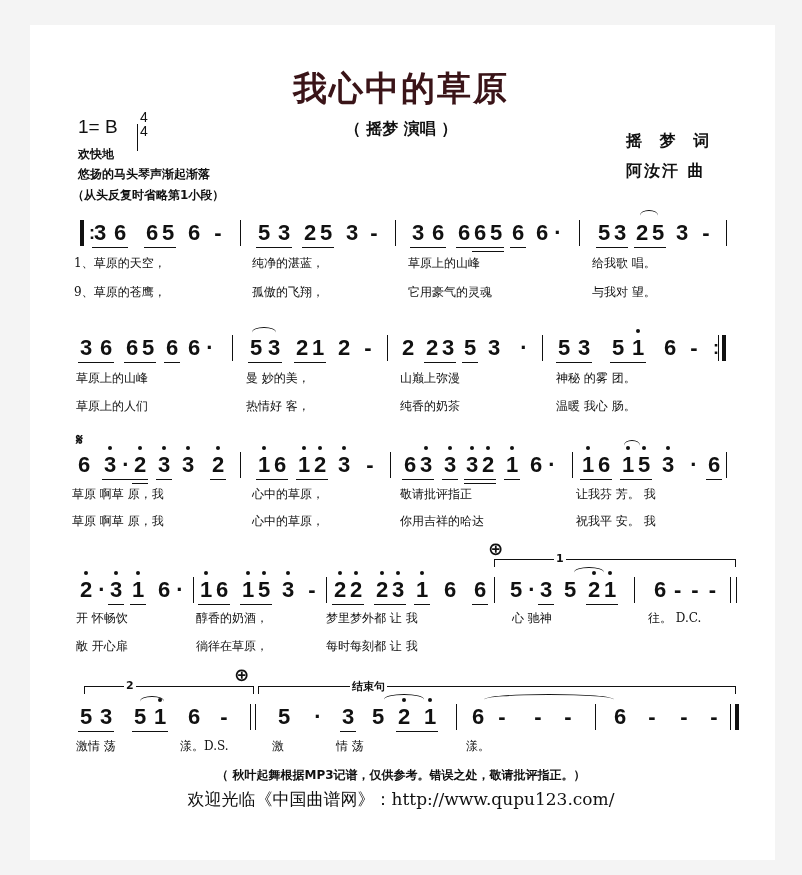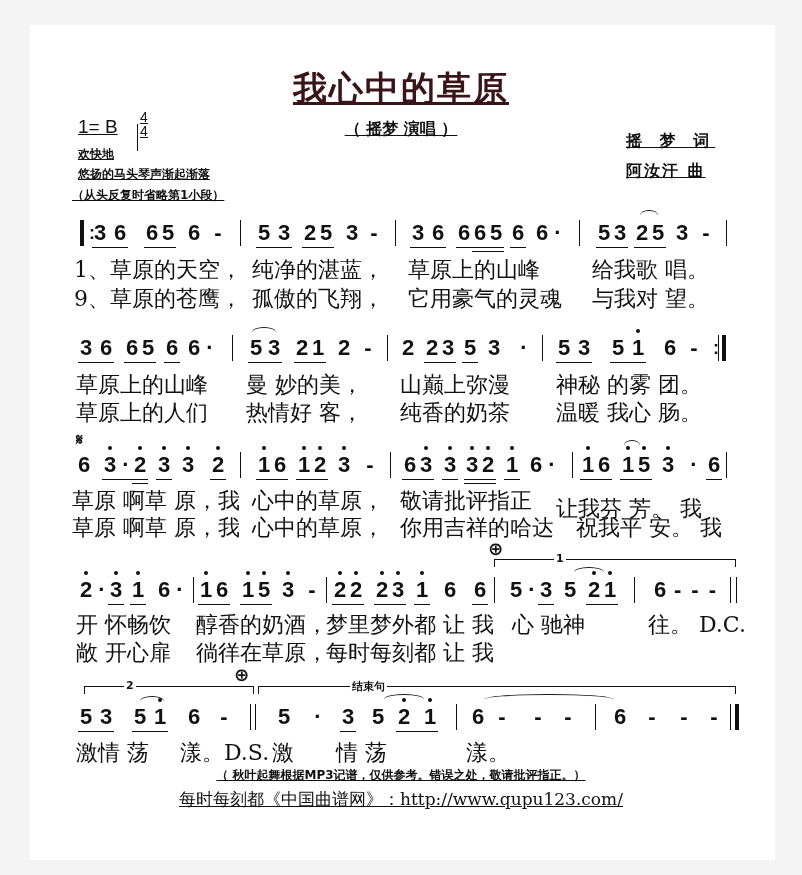--- a/index.html
+++ b/index.html
@@ -1,37 +1,37 @@
 <!DOCTYPE html>
 <html><head>
 <meta charset="utf-8">
 <style>
   html, body { margin: 0; padding: 0; }
   body {
     width: 802px; height: 875px; background: #f4f4f4; position: relative; overflow: hidden;
     font-family: "DejaVu Sans", "Liberation Sans", sans-serif; color: #111;
   }
   .page { position: absolute; left: 30px; top: 25px; width: 745px; height: 835px; background: #ffffff; }
-  .abs { position: absolute; white-space: nowrap; text-decoration: underline; }
+  .abs { position: absolute; white-space: nowrap; }
   .title { left: 0; width: 802px; top: 66px; text-align: center; font-size: 34px; font-weight: bold; color: #3a1418; letter-spacing: 2px; }
   .key { left: 78px; top: 116px; font-size: 19px; font-family: "Liberation Sans", sans-serif; }
   .timesig { left: 136px; top: 110px; width: 16px; text-align: center; font-family: "Liberation Sans", sans-serif; font-size: 14px; line-height: 14px; }
   .timesig span { display: block; }
   .timesig .bar { border-top: 1.5px solid #111; margin: 0 1px; }
   .small-b { font-size: 12px; font-weight: bold; }
   .singer { left: 0; width: 802px; top: 119px; text-align: center; font-size: 16px; font-weight: bold; }
   .credit { font-size: 16px; font-weight: bold; letter-spacing: 6px; }
   .mline { position: absolute; left: 0; width: 802px; height: 38px; }
   .note { position: absolute; top: 0; width: 16px; text-align: center; font-family: "Liberation Sans", sans-serif; font-weight: bold; font-size: 22px; line-height: 26px; }
   .note .hd { position: absolute; left: 6px; top: -6px; width: 4px; height: 4px; border-radius: 2px; background: #111; }
   .ul { position: absolute; height: 0; border-top: 1.6px solid #111; }
   .bar { position: absolute; width: 0; border-left: 1.5px solid #111; height: 26px; }
   .bar.thick { border-left-width: 4px; }
   .slur { position: absolute; height: 10px; border-top: 1.5px solid #111; border-radius: 50% 50% 0 0; }
-  .lyric { position: absolute; font-family: "DejaVu Serif", "Liberation Serif", serif; font-size: 22px; }
+  .lyric { position: absolute; font-family: "DejaVu Serif", "Liberation Serif", serif; font-size: 12px; }
   .bracket { position: absolute; height: 7px; border-top: 1.3px solid #111; border-left: 1.3px solid #111; border-right: 1.3px solid #111; }
   .br-label { position: absolute; font-size: 11px; font-weight: bold; background: #fff; padding: 0 2px; }
   .coda { position: absolute; font-size: 18px; font-weight: bold; }
   .segno { position: absolute; font-size: 16px; font-weight: bold; font-family: "DejaVu Serif", serif; }
   .footnote { left: 0; width: 802px; top: 767px; text-align: center; font-size: 12px; font-weight: bold; }
   .website { left: 0; width: 802px; top: 788px; text-align: center; font-family: "DejaVu Serif", "Liberation Serif", serif; font-size: 17px; }
 </style>
 </head>
 <body>
 
@@ -203,21 +203,21 @@
   <div class="ul" style="left:620px;top:27px;width:32px;"></div>
   <div class="note" style="left:660px;">3<span class="hd"></span></div>
   <div class="note" style="left:686px;">·</div>
   <div class="note" style="left:706px;">6</div>
   <div class="ul" style="left:706px;top:27px;width:16px;"></div>
   <div class="bar" style="left:726px;"></div>
 </div>
 <div class="lyric" style="left:72px;top:486px;white-space:pre;">草原 啊草 原，我</div>
 <div class="lyric" style="left:252px;top:486px;">心中的草原，</div>
 <div class="lyric" style="left:400px;top:486px;">敬请批评指正</div>
-<div class="lyric" style="left:556px;top:486px;white-space:pre;margin-top:8px;">让我芬 芳。 我</div>
+<div class="lyric" style="left:576px;top:486px;white-space:pre;">让我芬 芳。 我</div>
 <div class="lyric" style="left:72px;top:513px;white-space:pre;">草原 啊草 原，我</div>
 <div class="lyric" style="left:252px;top:513px;">心中的草原，</div>
 <div class="lyric" style="left:400px;top:513px;">你用吉祥的哈达</div>
 <div class="lyric" style="left:576px;top:513px;white-space:pre;">祝我平 安。 我</div>
 
 <div class="coda" style="left:488px;top:538px;">⊕</div>
 <div class="bracket" style="left:494px;top:559px;width:240px;"></div>
 <div class="br-label" style="left:554px;top:552px;">1</div>
 <div class="mline" style="top:577px;">
   <div class="note" style="left:78px;">2<span class="hd"></span></div>
@@ -314,13 +314,13 @@
   <div class="bar" style="left:730px;"></div>
   <div class="bar thick" style="left:735px;"></div>
 </div>
 <div class="lyric" style="left:76px;top:738px;white-space:pre;">激情 荡</div>
 <div class="lyric" style="left:180px;top:738px;">漾。D.S.</div>
 <div class="lyric" style="left:272px;top:738px;">激</div>
 <div class="lyric" style="left:336px;top:738px;white-space:pre;">情 荡</div>
 <div class="lyric" style="left:466px;top:738px;">漾。</div>
 
 <div class="abs footnote">（ 秋叶起舞根据MP3记谱，仅供参考。错误之处，敬请批评指正。）</div>
-<div class="abs website">每时每刻都《中国曲谱网》：http://www.qupu123.com/</div>
+<div class="abs website">欢迎光临《中国曲谱网》：http://www.qupu123.com/</div>
 
 </body></html>

